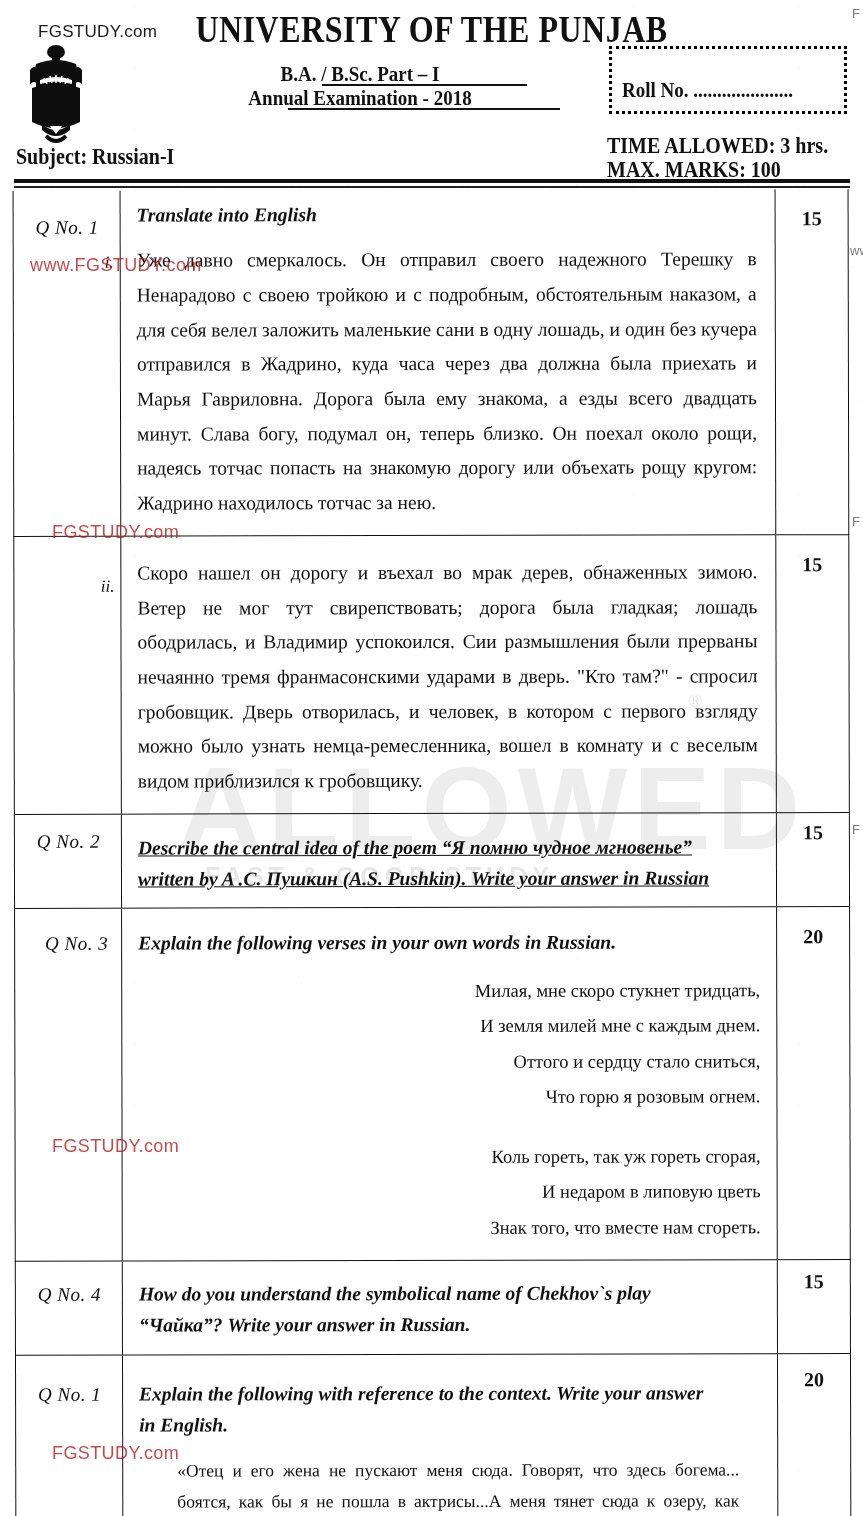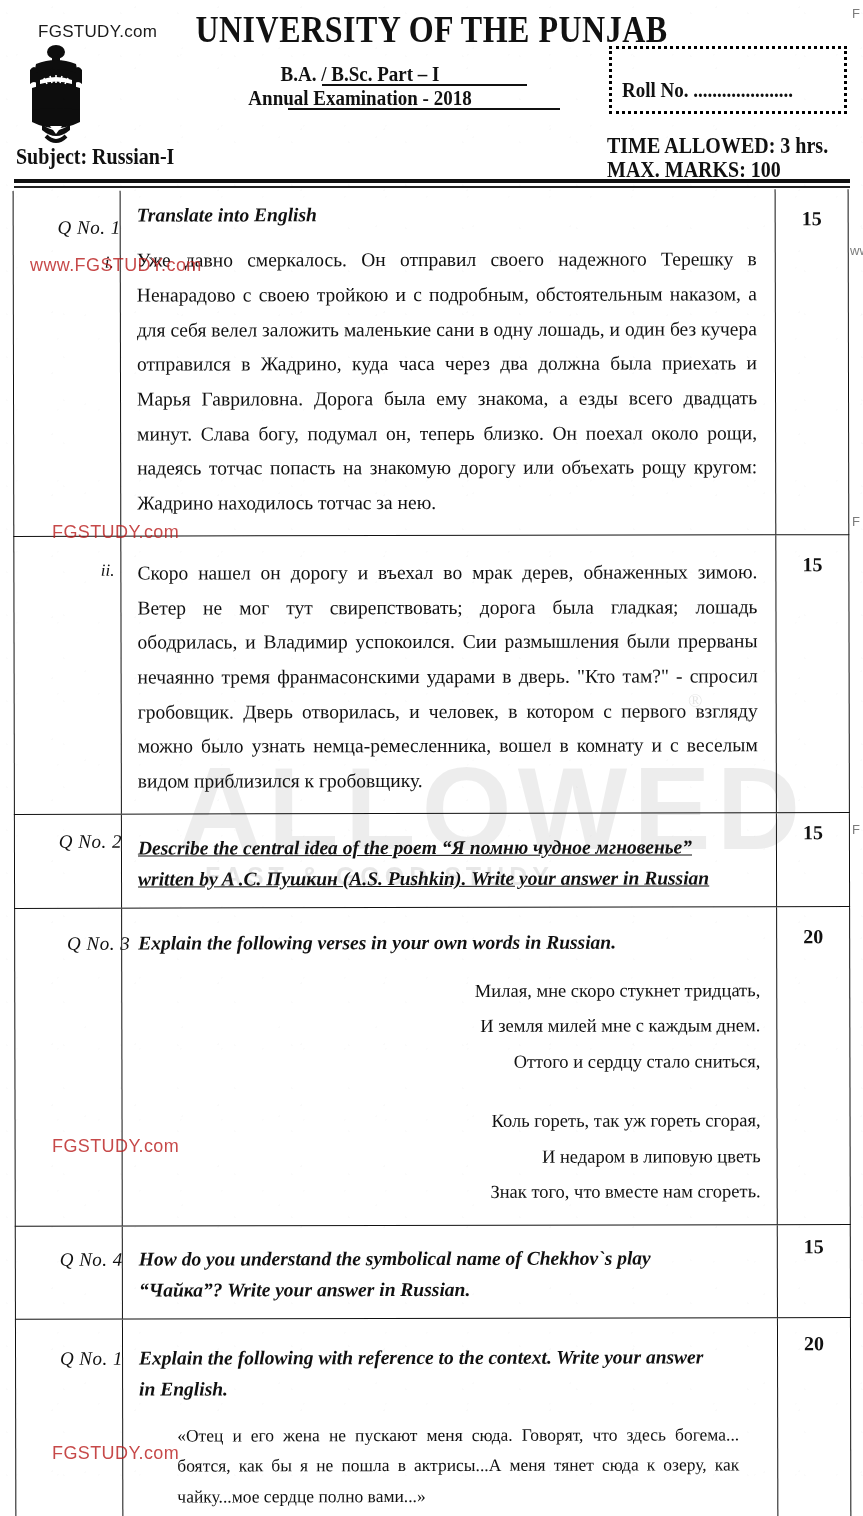--- a/index.html
+++ b/index.html
@@ -256,21 +256,21 @@
     text-align: center;
     padding-top: 18px;
     font-family: "Liberation Serif", serif;
     font-weight: bold;
     font-size: 20px;
   }
   .qlabel {
     position: absolute;
     left: 0;
     width: 107px;
-    text-align: right;
+    text-align: center;
     font-family: "Liberation Serif", serif;
     font-style: italic;
     font-size: 19px;
     letter-spacing: .5px;
   }
   .sublabel {
     position: absolute;
     left: 0;
     width: 100px;
     text-align: right;
@@ -381,21 +381,21 @@
       </div>
       <div class="col-body">
         <div class="instr">Translate into English</div>
         <div class="ru-para">Уже давно смеркалось. Он отправил своего надежного Терешку в Ненарадово с своею тройкою и с подробным,  обстоятельным наказом,  а  для  себя  велел заложить маленькие сани в одну лошадь,  и  один  без  кучера  отправился  в Жадрино, куда часа через два должна была приехать и Марья Гавриловна. Дорога была ему знакома, а езды всего двадцать минут. Слава богу,  подумал  он, теперь  близко.  Он поехал около рощи, надеясь тотчас попасть на знакомую  дорогу  или  объехать рощу кругом: Жадрино находилось тотчас за  нею.</div>
       </div>
       <div class="col-marks">15</div>
     </div>
 
     <div class="row" style="min-height:262px;">
       <div class="col-q">
-        <div class="sublabel" style="top:24px;">ii.</div>
+        <div class="sublabel" style="top:40px;">ii.</div>
       </div>
       <div class="col-body" style="padding-top:20px;">
         <div class="ru-para">Скоро  нашел  он  дорогу  и въехал во мрак дерев, обнаженных зимою. Ветер  не  мог  тут  свирепствовать; дорога была гладкая; лошадь ободрилась,  и Владимир успокоился. Сии размышления были прерваны нечаянно тремя франмасонскими  ударами  в дверь. "Кто там?" - спросил гробовщик. Дверь отворилась, и человек, в котором  с  первого  взгляду можно     было     узнать     немца-ремесленника,  вошел  в комнату и с веселым видом  приблизился  к гробовщику.</div>
       </div>
       <div class="col-marks">15</div>
     </div>
 
     <div class="row" style="min-height:74px;">
       <div class="col-q">
         <div class="qlabel" style="top:16px;">Q No. 2</div>
@@ -410,20 +410,21 @@
     <div class="row" style="min-height:300px;">
       <div class="col-q">
         <div class="qlabel" style="top:24px;padding-left:8px;">Q No. 3</div>
       </div>
       <div class="col-body" style="padding-top:18px;">
         <div class="instr tight">Explain the following verses in your own words in Russian.</div>
         <div class="verse">
           <div>Милая, мне скоро стукнет тридцать,</div>
           <div>И земля милей мне с каждым днем.</div>
           <div>Оттого и сердцу стало сниться,</div>
+          <div>Что горю я розовым огнем.</div>
         </div>
         <div class="verse second">
           <div>Коль гореть, так уж гореть сгорая,</div>
           <div>И недаром в липовую цветь</div>
           <div>Знак того, что вместе нам сгореть.</div>
         </div>
       </div>
       <div class="col-marks">20</div>
     </div>
 

